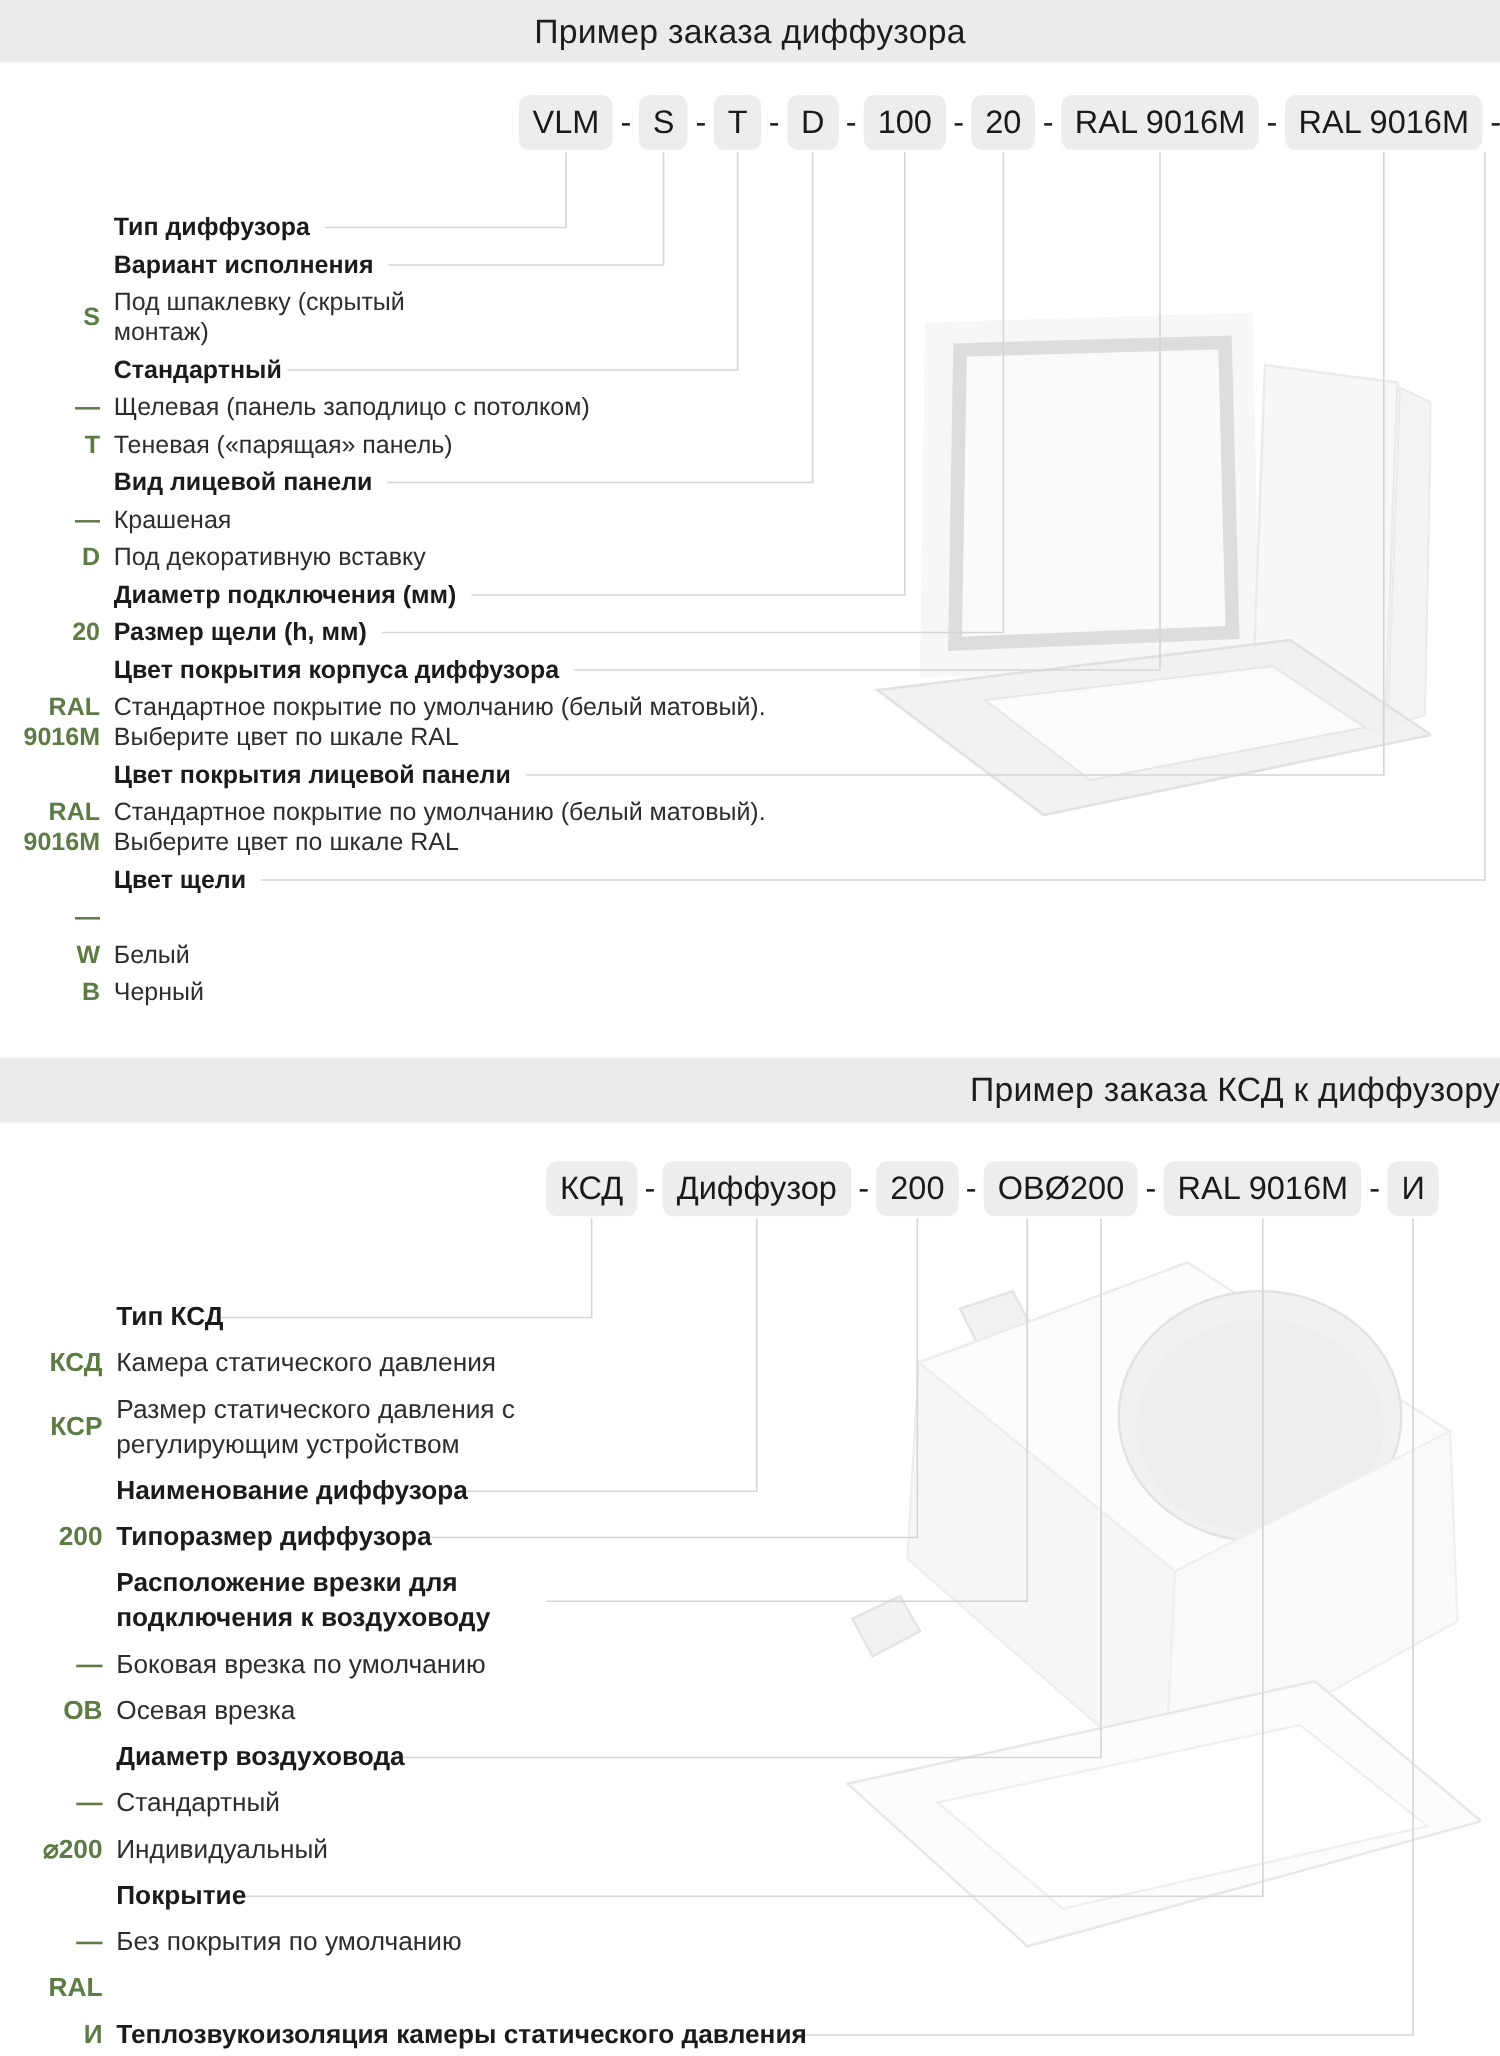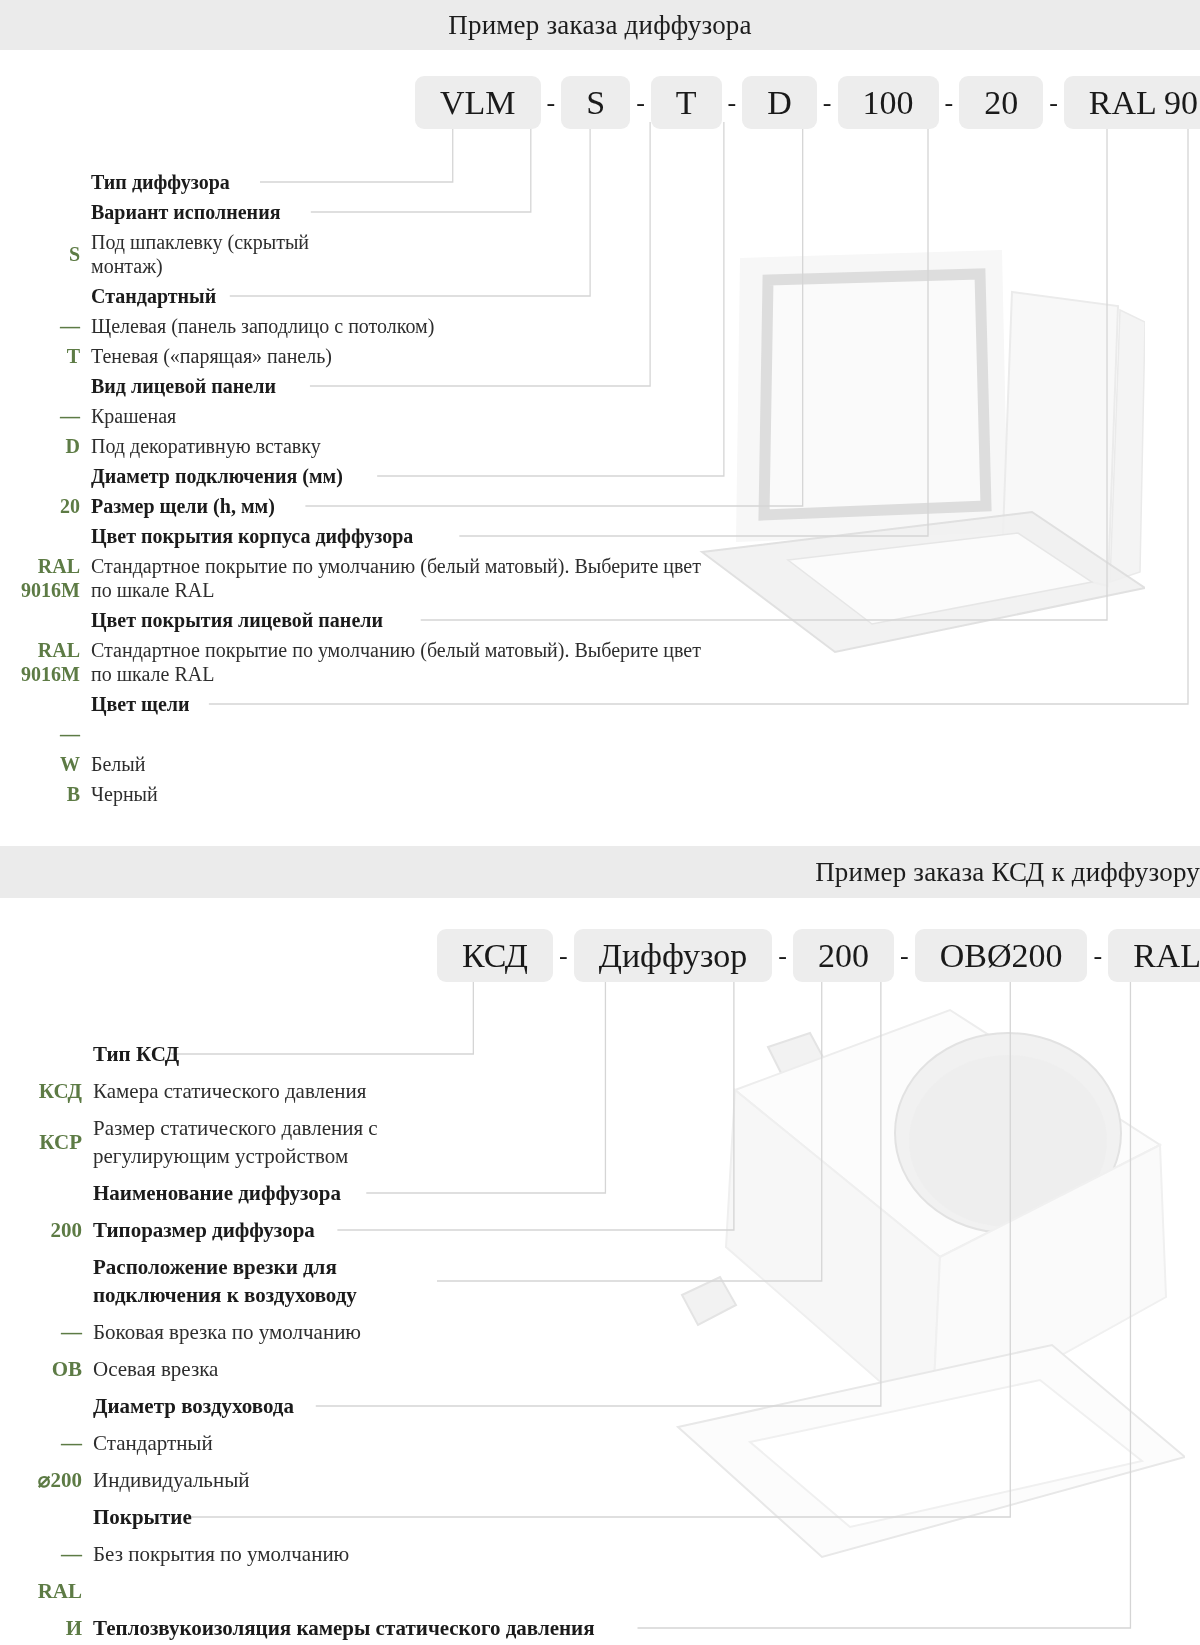--- a/index.html
+++ b/index.html
@@ -1,32 +1,32 @@
 <!DOCTYPE html>
 <html><head>
 <meta charset="utf-8">
 <style>
   html,body{margin:0;padding:0;background:#fff;}
   #page{
     position:relative;width:1200px;height:1645px;overflow:hidden;background:#ffffff;
-    font-family:Liberation Serif, serif;
+    font-family:Liberation Sans, sans-serif;
   }
   .banner{
     position:absolute;left:0;width:1200px;height:52px;background:#ebebeb;
     display:flex;align-items:center;justify-content:center;
     font-size:27px;font-weight:500;color:#1d1d1d;z-index:3;letter-spacing:.2px;
   }
   #s1-banner{top:0;height:50px;}
   #s2-banner{top:846px;justify-content:flex-end;}
   .code-row{position:absolute;display:flex;align-items:center;z-index:3;white-space:nowrap;}
   #s1-codes{top:76px;left:415px;}
   #s2-codes{top:929px;left:437px;}
   .code-box{
-    background:#ededed;border-radius:9px;padding:7px 25px;
-    font-size:34px;color:#1a1a1a;line-height:1.15;
+    background:#ededed;border-radius:9px;padding:7px 11px;
+    font-size:26px;color:#1a1a1a;line-height:1.15;
   }
   .code-sep{margin:0 6px;font-size:26px;color:#1a1a1a;}
   .labels{position:absolute;left:0;z-index:3;}
   #s1-labels{top:166px;width:710px;font-size:20px;line-height:24px;}
   #s2-labels{top:1036px;width:740px;font-size:21px;line-height:28px;}
   .row{display:flex;align-items:center;margin-bottom:6px;}
   #s2-labels .row{margin-bottom:9px;padding-left:20px;}
   .row.heading{margin-top:4px;}
   .code{
     flex:0 0 80px;text-align:right;margin-right:11px;

